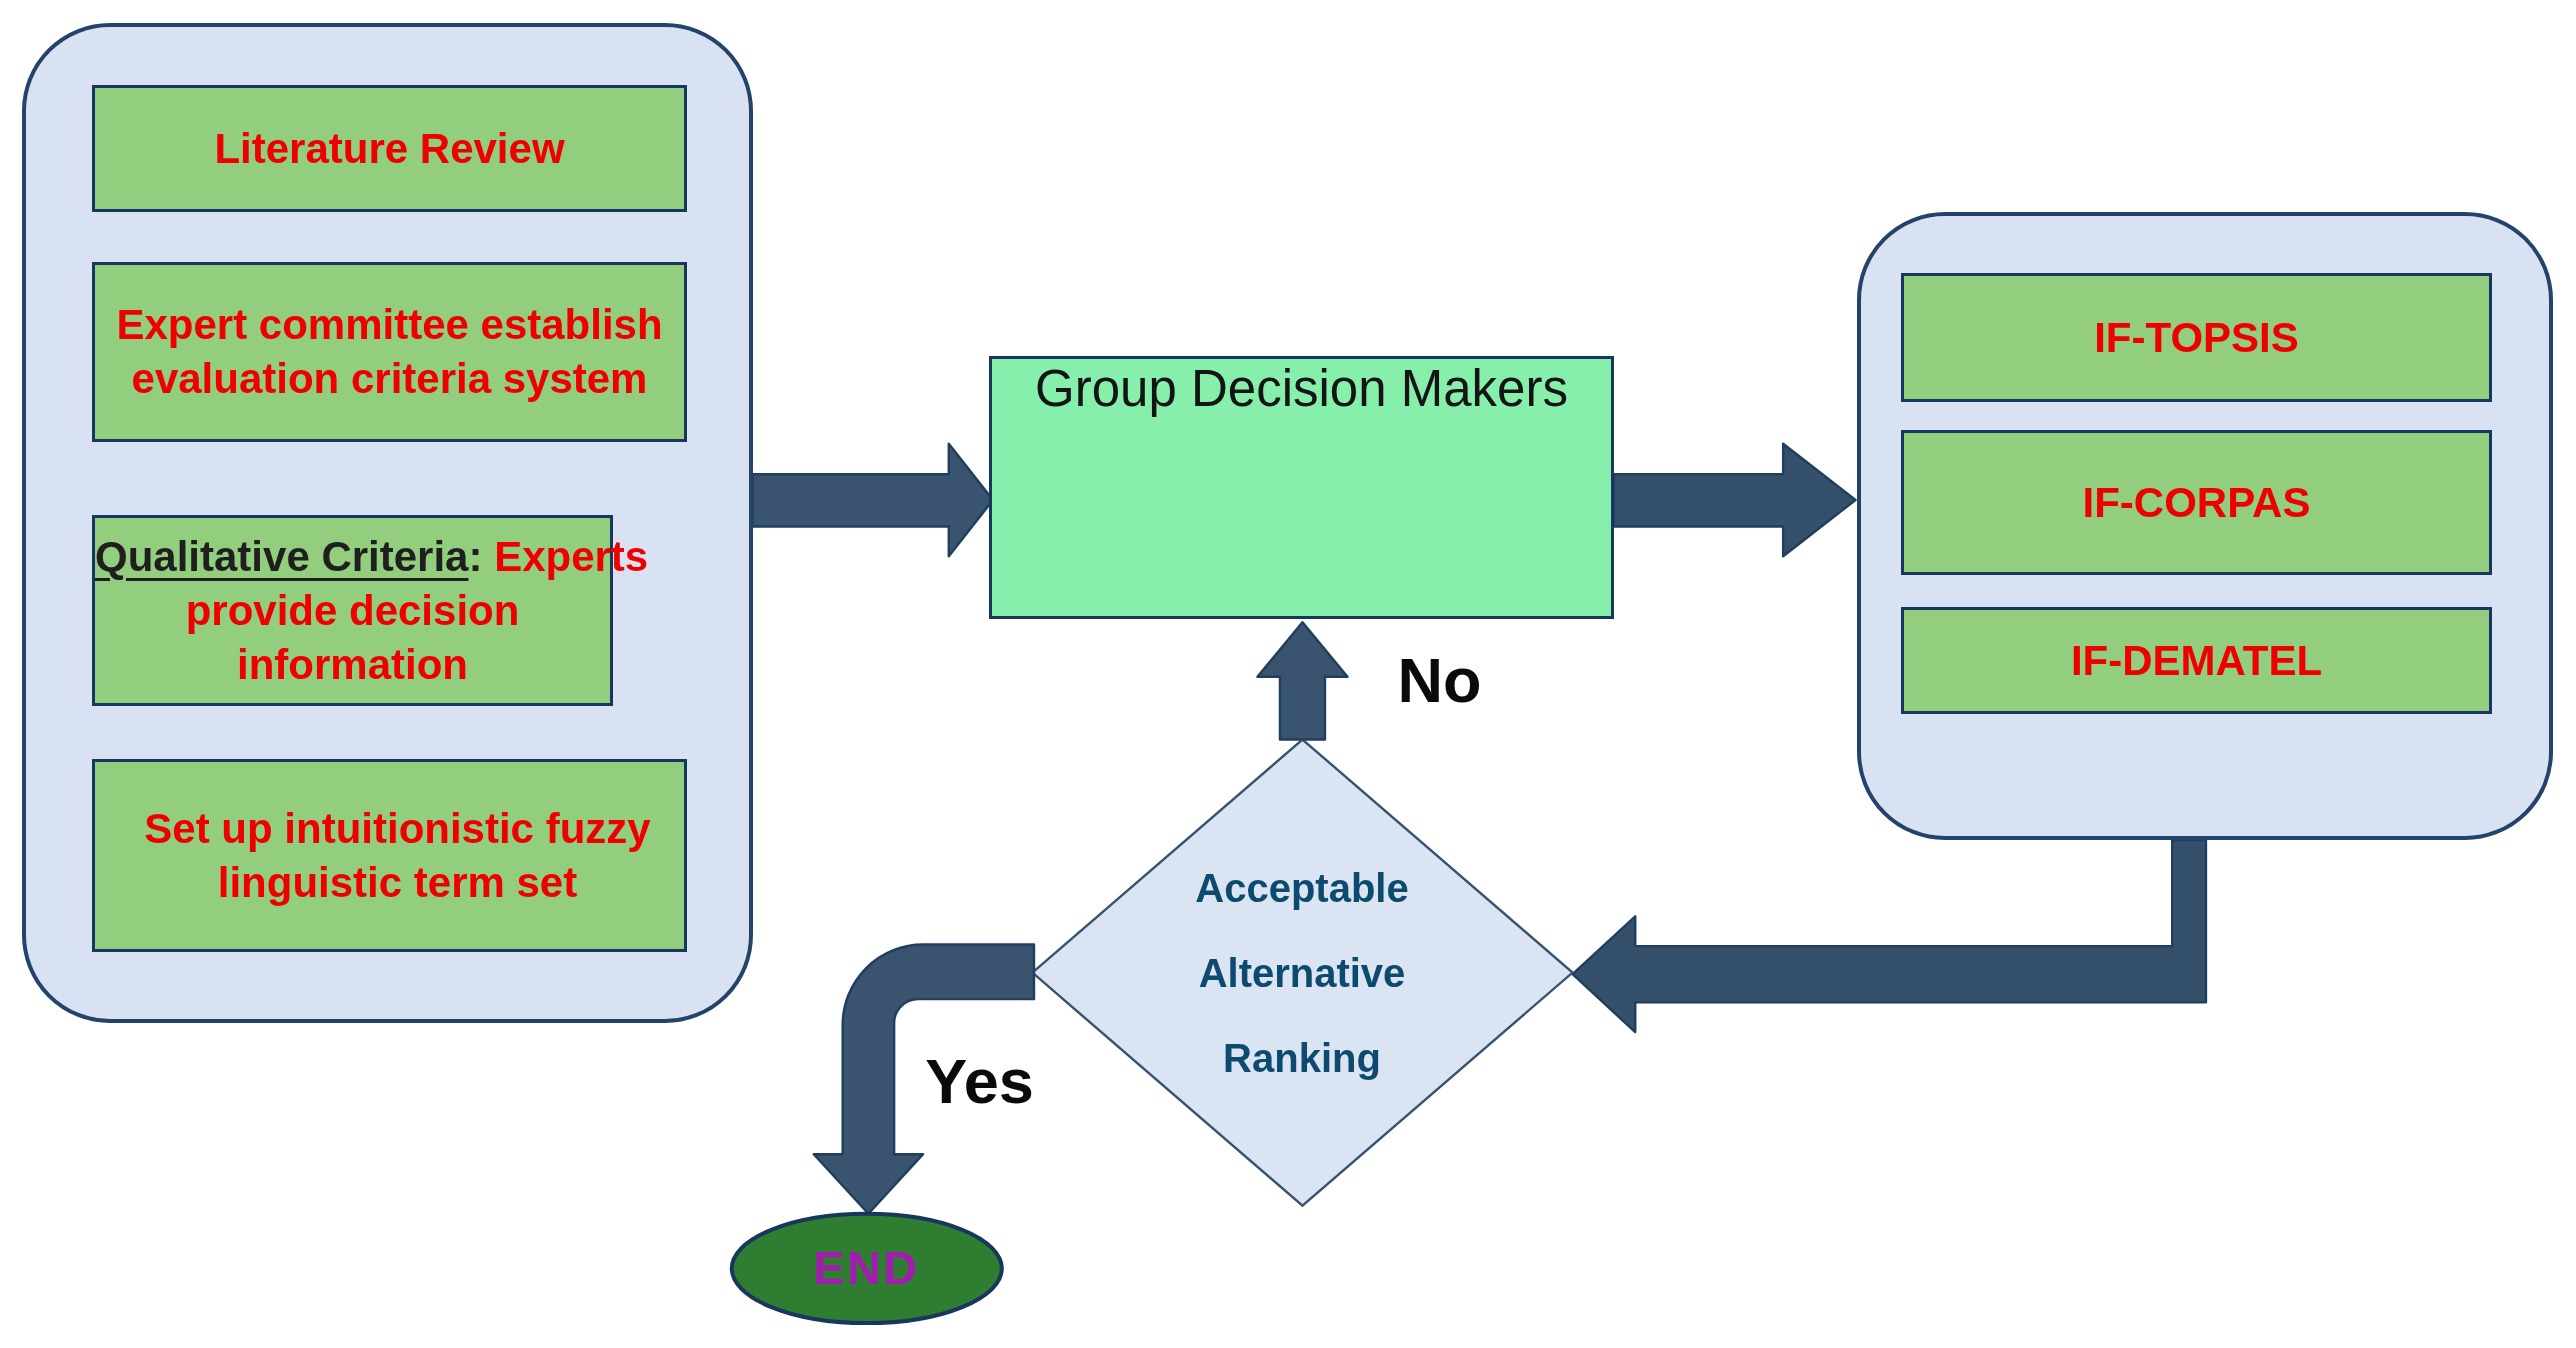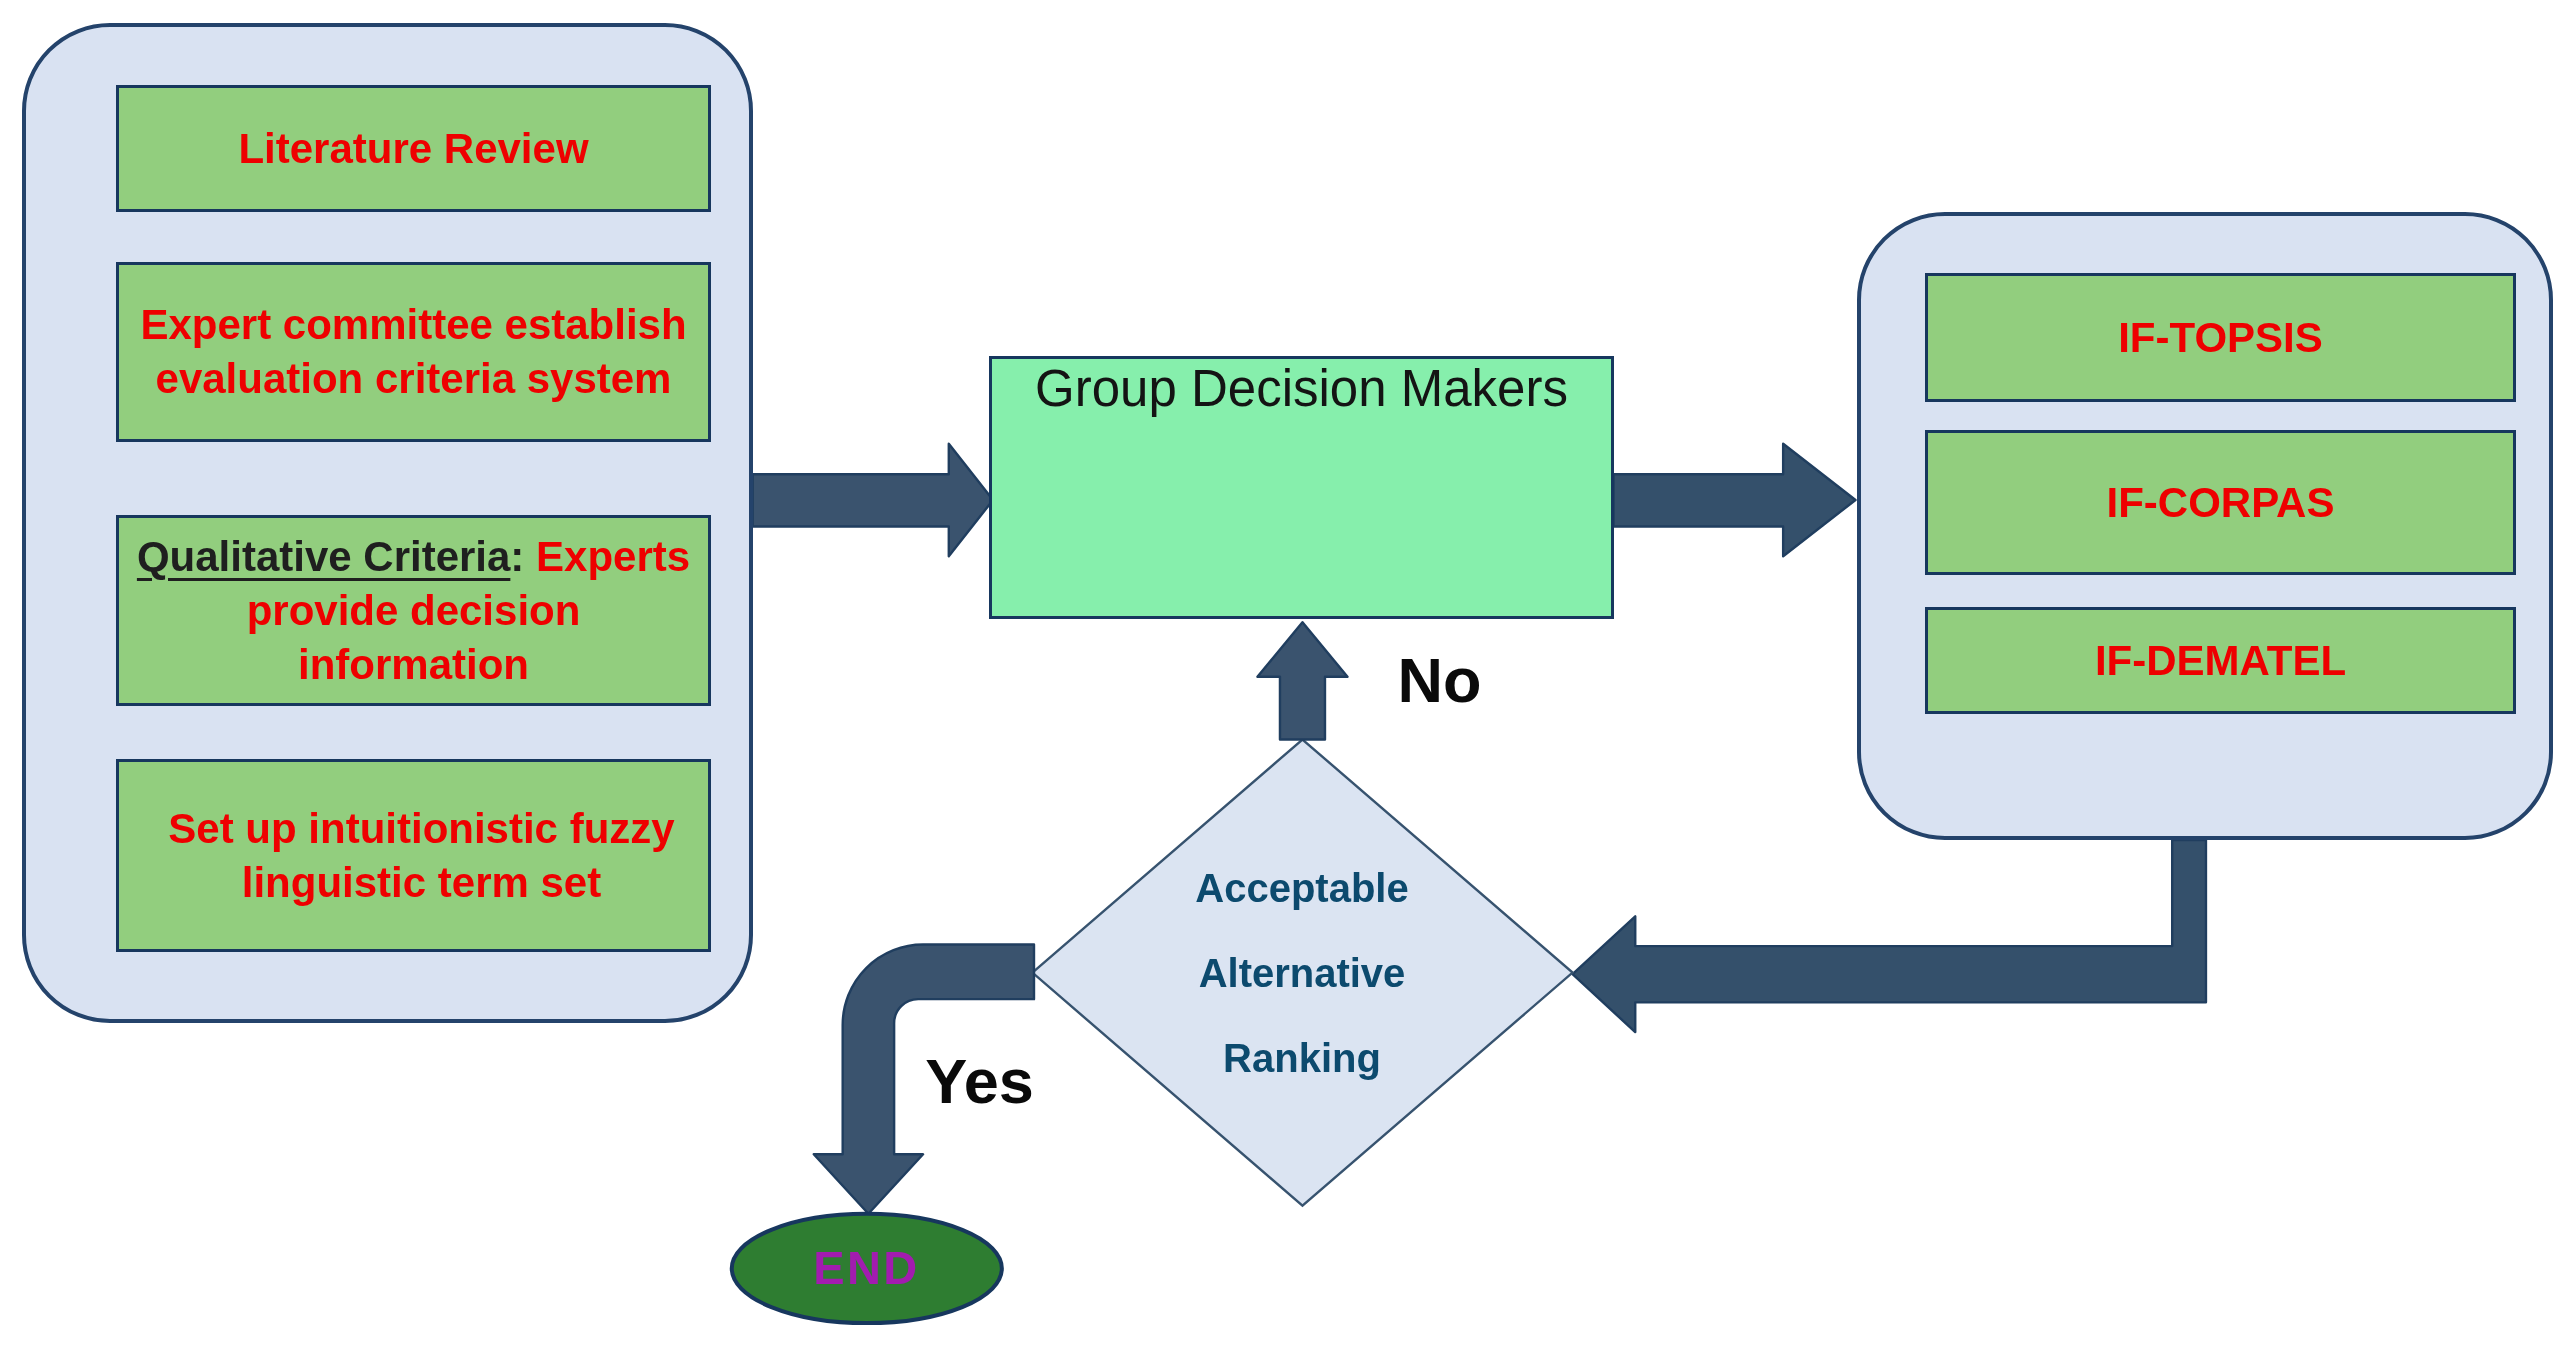--- a/index.html
+++ b/index.html
@@ -11,21 +11,20 @@
 
   .panel {
     position:absolute; z-index:2; box-sizing:border-box;
     background:#D9E2F2; border:4px solid #24436B; border-radius:88px;
   }
   .gbox {
     position:absolute; z-index:3; box-sizing:border-box;
     background:#92CE7E; border:3.2px solid #17375E;
     display:flex; flex-direction:column; justify-content:center;
     text-align:center;
-    margin-left:24px;
   }
   .gbox .line {
     font-weight:bold; font-size:42px; line-height:54px; color:#EE0000;
     white-space:nowrap;
   }
   .em-dark {
     color:#1F1F1F; text-decoration:underline;
     text-decoration-thickness:3.2px; text-underline-offset:7.2px;
   }
   .colon-dark { color:#1F1F1F; }
@@ -74,21 +73,21 @@
 
   <div class="gbox" style="left:92px; top:85px; width:595px; height:127px;">
     <div class="line">Literature Review</div>
   </div>
 
   <div class="gbox" style="left:92px; top:262px; width:595px; height:180px;">
     <div class="line">Expert committee establish</div>
     <div class="line">evaluation criteria system</div>
   </div>
 
-  <div class="gbox" style="left:92px; top:515px; width:595px; height:191px;">
+  <div class="gbox" style="left:92px; top:515px; width:521px; height:191px;">
     <div class="line"><span class="em-dark">Qualitative Criteria</span><span class="colon-dark">: </span><span>Experts</span></div>
     <div class="line">provide decision</div>
     <div class="line">information</div>
   </div>
 
   <div class="gbox" style="left:92px; top:759px; width:595px; height:193px;padding-left:16px;">
     <div class="line">Set up intuitionistic fuzzy</div>
     <div class="line">linguistic term set</div>
   </div>
 

